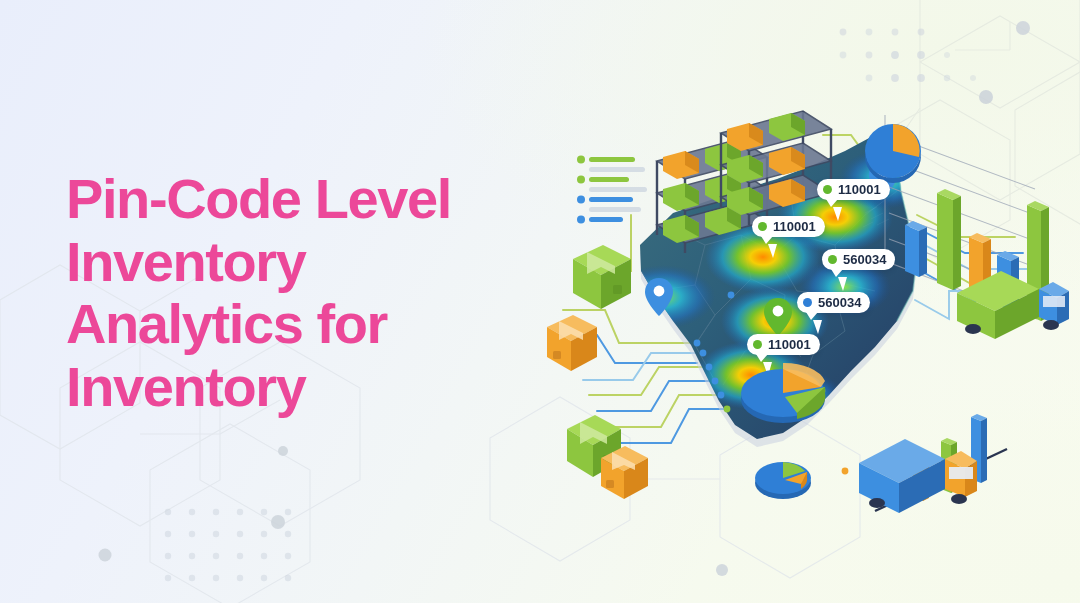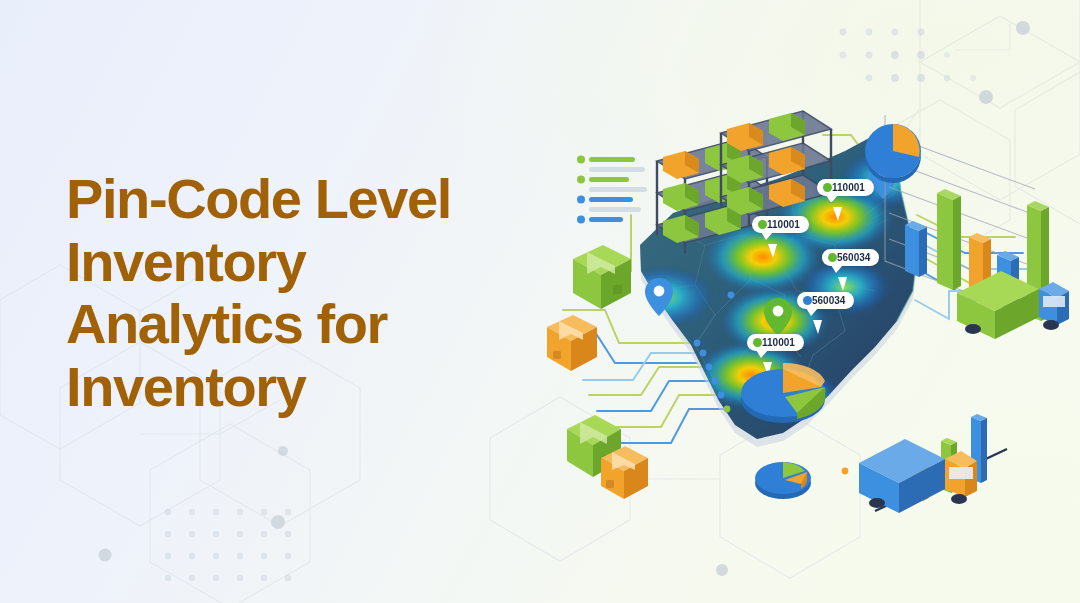--- a/index.html
+++ b/index.html
@@ -20,35 +20,35 @@
 
   
   .brand { position:absolute; left:64px; top:58px; display:flex; align-items:center; gap:14px; }
   .brand-mark { width:46px; height:48px; }
   .brand-name { font-size:36px; font-weight:bold; color:#15233f; letter-spacing:-0.7px; }
 
   
   .headline {
     position:absolute; left:66px; top:168px; width:500px;
     font-size:56px; line-height:1.12; font-weight:bold;
-    color:#a16207; letter-spacing:-1.4px;
+    color:#ec4899; letter-spacing:-1.4px;
   }
   .headline .ln { display:block; }
 
   
   .illus { position:absolute; left:545px; top:95px; width:535px; height:440px; }
   .illus svg { position:absolute; left:0; top:0; }
 
   
   .pin-label {
-    position:absolute; display:flex; align-items:center; 
+    position:absolute; display:flex; align-items:center; gap:6px;
     background:#ffffff; border-radius:11px;
     padding:3px 9px 3px 6px;
     box-shadow:0 2px 5px rgba(22,39,74,.22);
-    font-size:10px; font-weight:bold; color:#1d2b44; white-space:nowrap;
+    font-size:13px; font-weight:bold; color:#1d2b44; white-space:nowrap;
   }
   .pin-label .dot { width:9px; height:9px; border-radius:50%; display:block; }
   .pin-label .tail {
     position:absolute; left:9px; bottom:-7px; width:0; height:0;
     border-left:5px solid transparent; border-right:7px solid transparent;
     border-top:8px solid #ffffff;
   }
 </style>
 </head>
 <body>

